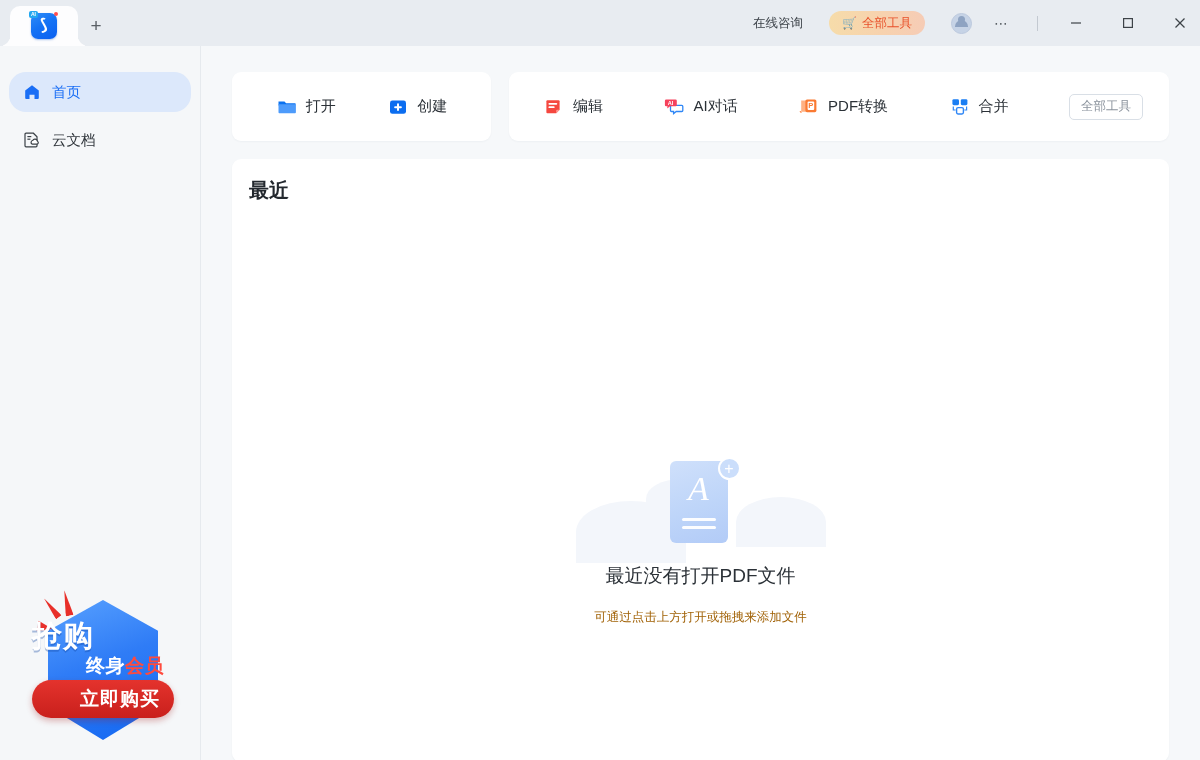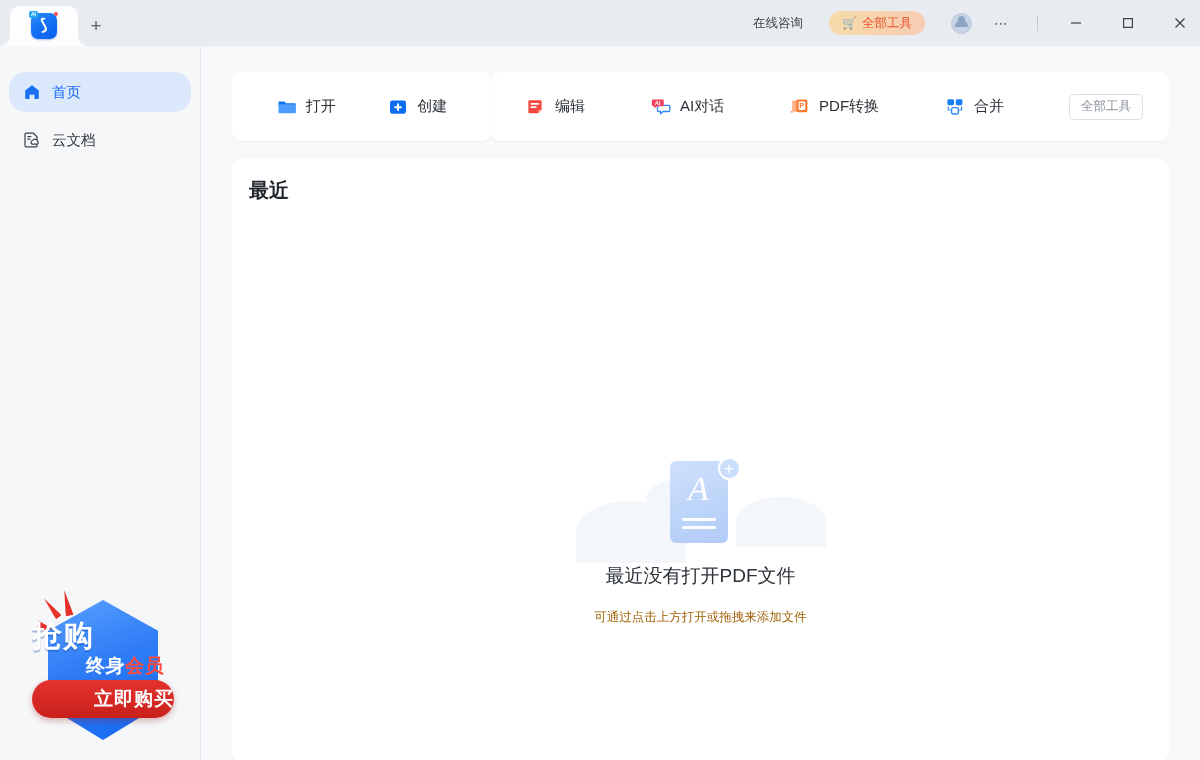--- a/index.html
+++ b/index.html
@@ -110,21 +110,21 @@
     display: flex; align-items: center; gap: 11px;
     height: 40px; margin: 0 9px; padding-left: 13px;
     border-radius: 17px; color: #2f353b; font-size: 14.5px;
   }
   .nav-item + .nav-item { margin-top: 8px; }
   .nav-item.active { background: #dce8fb; color: #1a6ef5; }
   .nav-ico { width: 19px; height: 19px; display:flex; align-items:center; justify-content:center; }
 
   
   .main { position: absolute; left: 201px; top: 46px; width: 999px; height: 714px; background: #f6f8fa; }
-  .cards-row { display: flex; padding: 26px 31px 0 31px; }
+  .cards-row { display: flex; gap: 18px; padding: 26px 31px 0 31px; }
   .card {
     background: #ffffff; border-radius: 9px; height: 69px;
     display: flex; align-items: center;
     box-shadow: 0 1px 2px rgba(30,50,80,.04);
   }
   .card-a { width: 259px; justify-content: space-around; padding: 0 18px; }
   .card-b { flex: 1; justify-content: space-between; padding: 0 26px 0 34px; }
 
   .qa {
     display: flex; align-items: center; gap: 8px;
@@ -216,21 +216,21 @@
   .promo-l2 {
     position: absolute; left: 0; right: 0; top: 63px; text-align: center;
     font-size: 19px; font-weight: bold; letter-spacing: .5px;
   }
   .promo-l2 .w { color: #ffffff; margin-left: 44px; }
   .promo-l2 .r { color: #ff4b3e; }
   .promo-pill {
     position: absolute; left: 0px; top: 90px;
     width: 142px; height: 38px; border-radius: 19px;
     background: linear-gradient(180deg, #e4332d 0%, #c9201c 100%);
-    display: flex; align-items: center; justify-content: flex-end;
+    display: flex; align-items: center; justify-content: flex-start;
     box-shadow: 0 3px 6px rgba(160,20,20,.3);
     padding-left: 48px;
   }
   .promo-pill span {
     color: #ffffff; font-size: 19px; font-weight: bold; letter-spacing: 1px;
   }
 </style>
 </head>
 <body>
 

